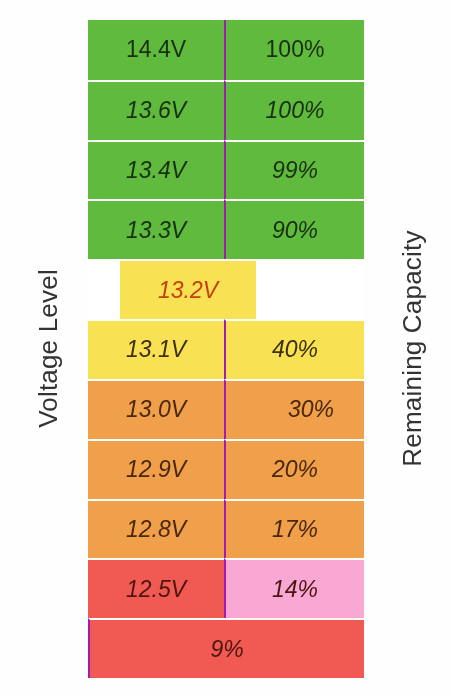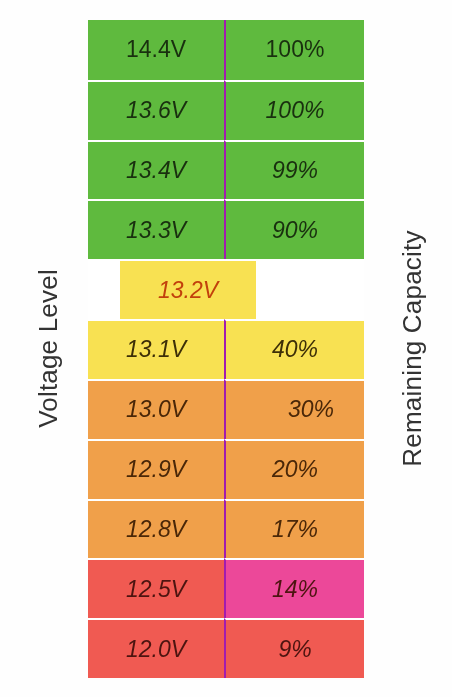--- a/index.html
+++ b/index.html
@@ -153,24 +153,23 @@
       <div class="table-row">
         <div class="cell cell-voltage" style="background: rgb(240, 160, 74); color: rgb(74, 39, 8);">12.9V</div>
         <div class="cell cell-capacity" style="background: rgb(240, 160, 74); color: rgb(74, 39, 8);">20%</div>
       </div>
       <div class="table-row">
         <div class="cell cell-voltage" style="background: rgb(240, 160, 74); color: rgb(74, 39, 8);">12.8V</div>
         <div class="cell cell-capacity" style="background: rgb(240, 160, 74); color: rgb(74, 39, 8);">17%</div>
       </div>
       <div class="table-row">
         <div class="cell cell-voltage" style="background: rgb(240, 90, 82); color: rgb(77, 20, 16);">12.5V</div>
-        <div class="cell cell-capacity" style="background: #ec4899; color: rgb(77, 20, 16);">14%</div>
+        <div class="cell cell-capacity" style="background: #f9a8d4; color: rgb(77, 20, 16);">14%</div>
       </div>
       <div class="table-row">
-        <div class="cell cell-voltage" style="background: rgb(240, 90, 82); color: rgb(77, 20, 16);">12.0V</div>
         <div class="cell cell-capacity" style="background: rgb(240, 90, 82); color: rgb(77, 20, 16);">9%</div>
       </div>
     </div>
 
   <div class="axis-label" id="axis-label-right">
     <span class="axis-label-text" style="color: rgb(51, 51, 51);">Remaining Capacity</span>
   </div>
 
 </div>
 

